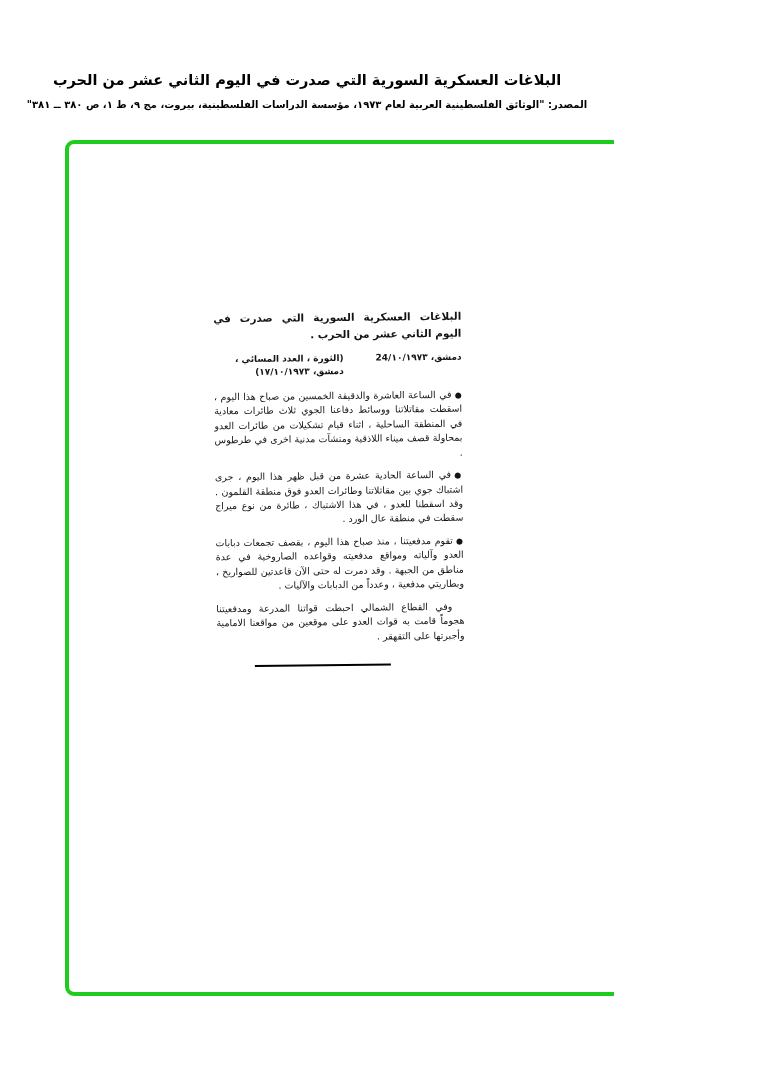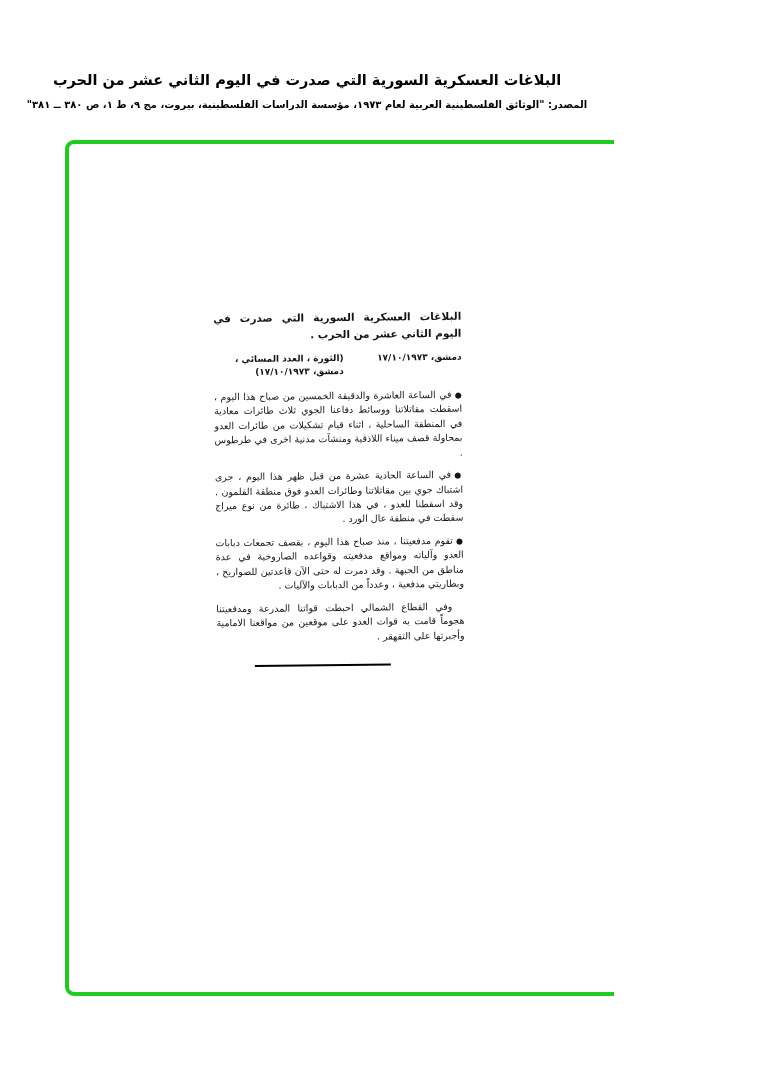--- a/index.html
+++ b/index.html
@@ -106,21 +106,21 @@
     <div class="source">المصدر: "الوثائق الفلسطينية العربية لعام ١٩٧٣، مؤسسة الدراسات الفلسطينية، بيروت، مج ٩، ط ١، ص ٣٨٠ ــ ٣٨١"</div>
   </div>
 
   <div class="frame">
 
     <div class="scan">
 
       <div class="doc-title">البلاغات العسكرية السورية التي صدرت في اليوم الثاني عشر من الحرب .</div>
 
       <div class="dateline-row">
-        <span class="date">دمشق، ١٧/١٠/١٩٧٣</span>
+        <span class="date">دمشق، 24/١٠/١٩٧٣</span>
         <span class="cite">(الثورة ، العدد المسائي ، دمشق، ١٧/١٠/١٩٧٣)</span>
       </div>
 
       <p class="para">
         <span class="bullet">●</span><span>في الساعة العاشرة والدقيقة الخمسين من صباح هذا اليوم ، اسقطت مقاتلاتنا ووسائط دفاعنا الجوي ثلاث طائرات معادية في المنطقة الساحلية ، اثناء قيام تشكيلات من طائرات العدو بمحاولة قصف ميناء اللاذقية ومنشآت مدنية اخرى في طرطوس .</span>
       </p>
 
       <p class="para">
         <span class="bullet">●</span><span>في الساعة الحادية عشرة من قبل ظهر هذا اليوم ، جرى اشتباك جوي بين مقاتلاتنا وطائرات العدو فوق منطقة القلمون . وقد اسقطنا للعدو ، في هذا الاشتباك ، طائرة من نوع ميراج سقطت في منطقة عال الورد .</span>
       </p>

